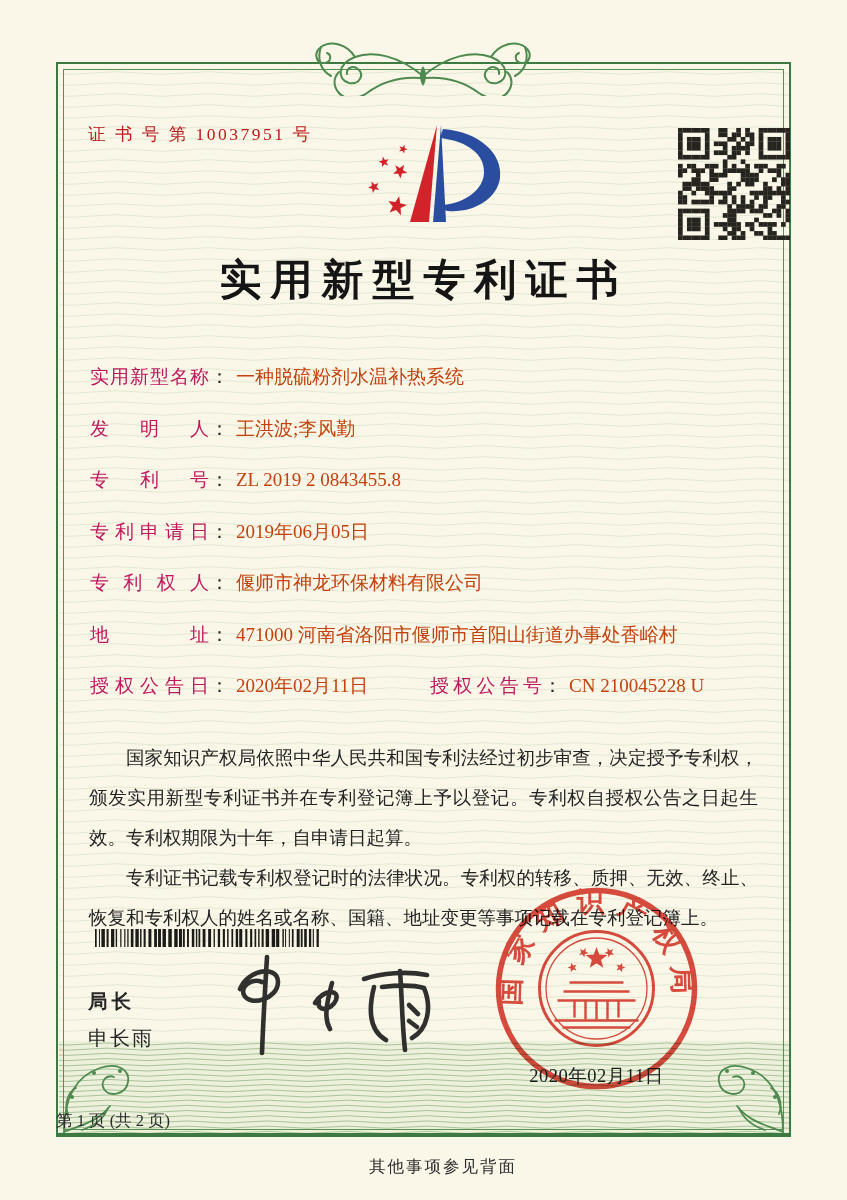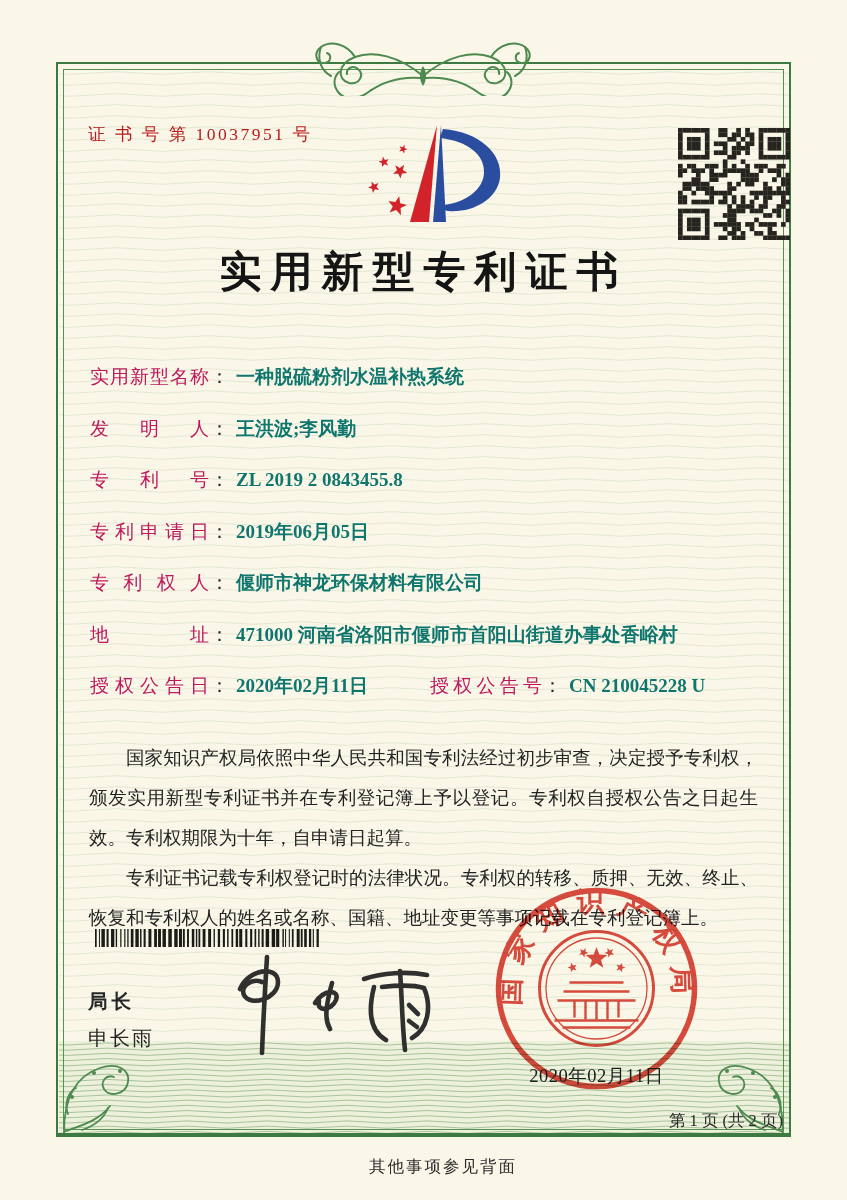--- a/index.html
+++ b/index.html
@@ -11,41 +11,41 @@
         border:2.5px solid #3c7a41;border-bottom-width:4.5px;z-index:1;box-sizing:border-box;}
   .frame-inner{position:absolute;left:63px;top:69px;width:721px;height:1061px;
         border:1px solid #55904f;z-index:1;box-sizing:border-box;}
   .ornament{position:absolute;left:273px;top:26px;width:300px;height:70px;z-index:2;}
   .corner{position:absolute;z-index:2;}
   #corner-l{left:60px;top:1042px;}
   #corner-r{left:707px;top:1042px;}
   .cert-no{position:absolute;left:88px;top:122px;font-size:17.5px;letter-spacing:2.5px;color:#b91c1c;z-index:3;}
   .logo{position:absolute;left:340px;top:112px;width:175px;height:125px;z-index:3;}
   .qr{position:absolute;left:678px;top:128px;width:112px;height:112px;z-index:3;}
-  .title{position:absolute;left:0;right:0;top:240px;margin:4px;text-align:center;
+  .title{position:absolute;left:0;right:0;top:240px;margin:12px;text-align:center;
         font-size:42px;font-weight:bold;letter-spacing:9px;color:#151515;z-index:3;}
   .fields{position:absolute;left:90px;top:364px;width:668px;font-size:19px;z-index:3;}
   .frow{display:flex;align-items:baseline;height:24px;margin-bottom:27.5px;position:relative;}
   .flabel{display:inline-block;width:119px;flex:none;text-align:justify;text-align-last:justify;color:#be185d;}
   .fcolon{margin:0 7px 0 1px;}
-  .fvalue{white-space:nowrap;color:#0f766e;font-weight:bold;}
+  .fvalue{white-space:nowrap;color:#c2410c;}
   .g2{position:absolute;left:340px;top:0;display:flex;align-items:center;}
   .g2 .flabel{width:112px;}
   .paras{position:absolute;left:89px;top:738px;width:669px;font-size:18.5px;line-height:40px;
         text-align:justify;color:#232323;z-index:3;}
   .paras p{margin:0;text-indent:2em;}
   .barcode{position:absolute;left:95px;top:929px;width:225px;height:18px;z-index:3;}
   .off-title{position:absolute;left:88px;top:988px;font-size:19.5px;letter-spacing:4px;z-index:3;font-weight:bold;}
   .off-name{position:absolute;left:88px;top:1025px;font-size:20px;letter-spacing:2px;z-index:3;}
   .signature{position:absolute;left:212px;top:945px;width:235px;height:118px;z-index:4;}
   .seal{position:absolute;left:489px;top:881px;width:215px;height:215px;z-index:5;
         mix-blend-mode:multiply;opacity:0.88;}
   .seal-date{position:absolute;left:489px;top:1063px;width:215px;text-align:center;
         font-size:18.5px;letter-spacing:0.5px;color:#1c1c1c;z-index:6;}
-  .page-info{position:absolute;left:56px;top:1110px;width:727px;text-align:right;
+  .page-info{position:absolute;left:56px;top:1110px;width:727px;text-align:left;
         font-size:16.5px;color:#2b2b2b;z-index:3;}
   .back-note{position:absolute;left:0;top:1156px;width:790px;text-align:center;
         font-size:16.5px;letter-spacing:2px;color:#2b2b2b;z-index:3;padding-left:48px;}
 </style>
 </head>
 <body>
 
 <div class="page">
 
   <svg id="waves" class="bg-waves" viewBox="0 0 731 1073" preserveAspectRatio="none">

